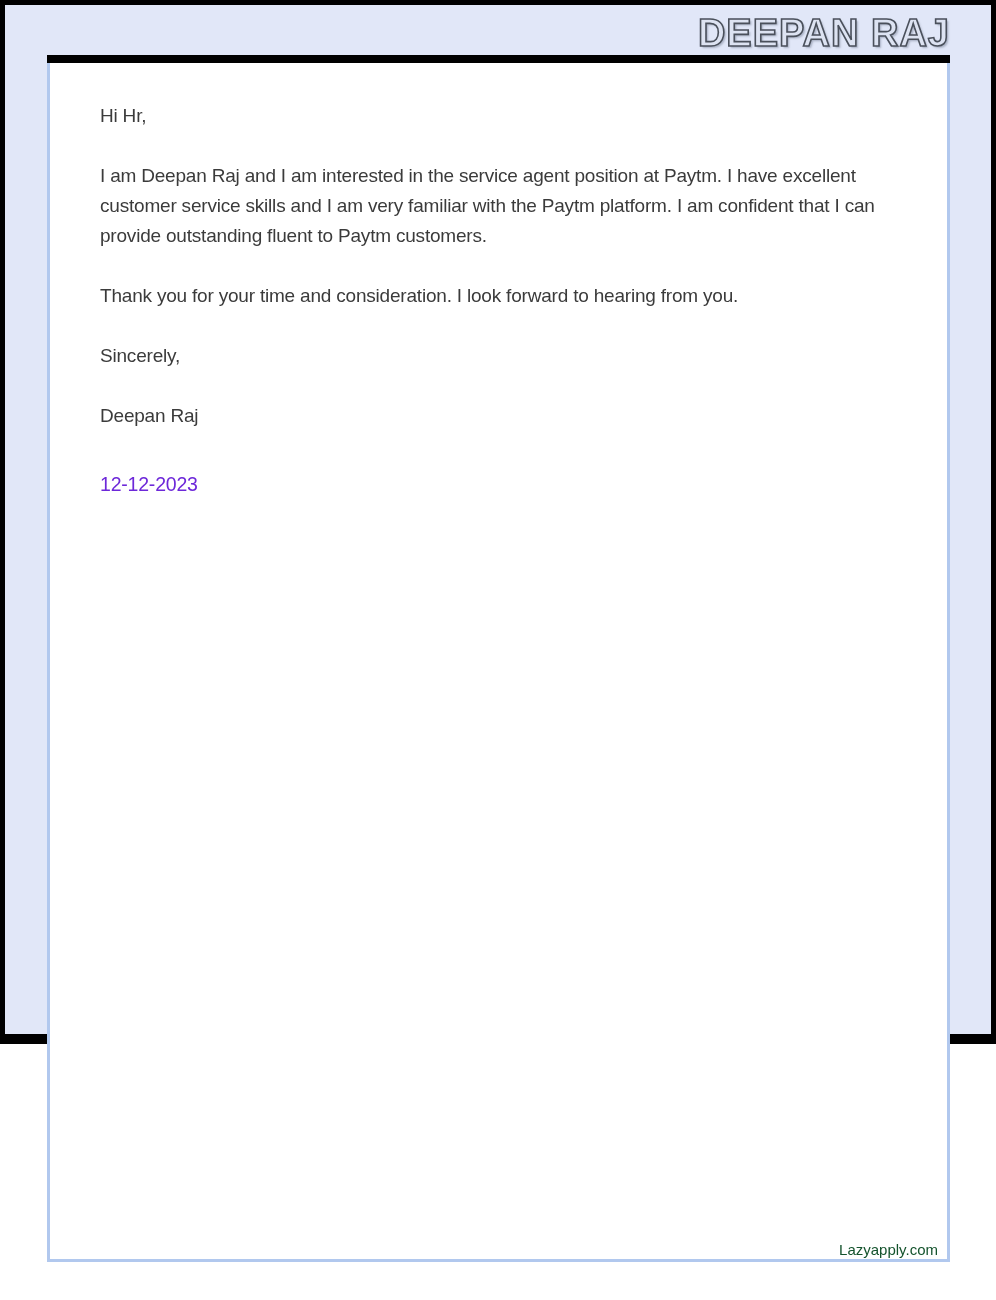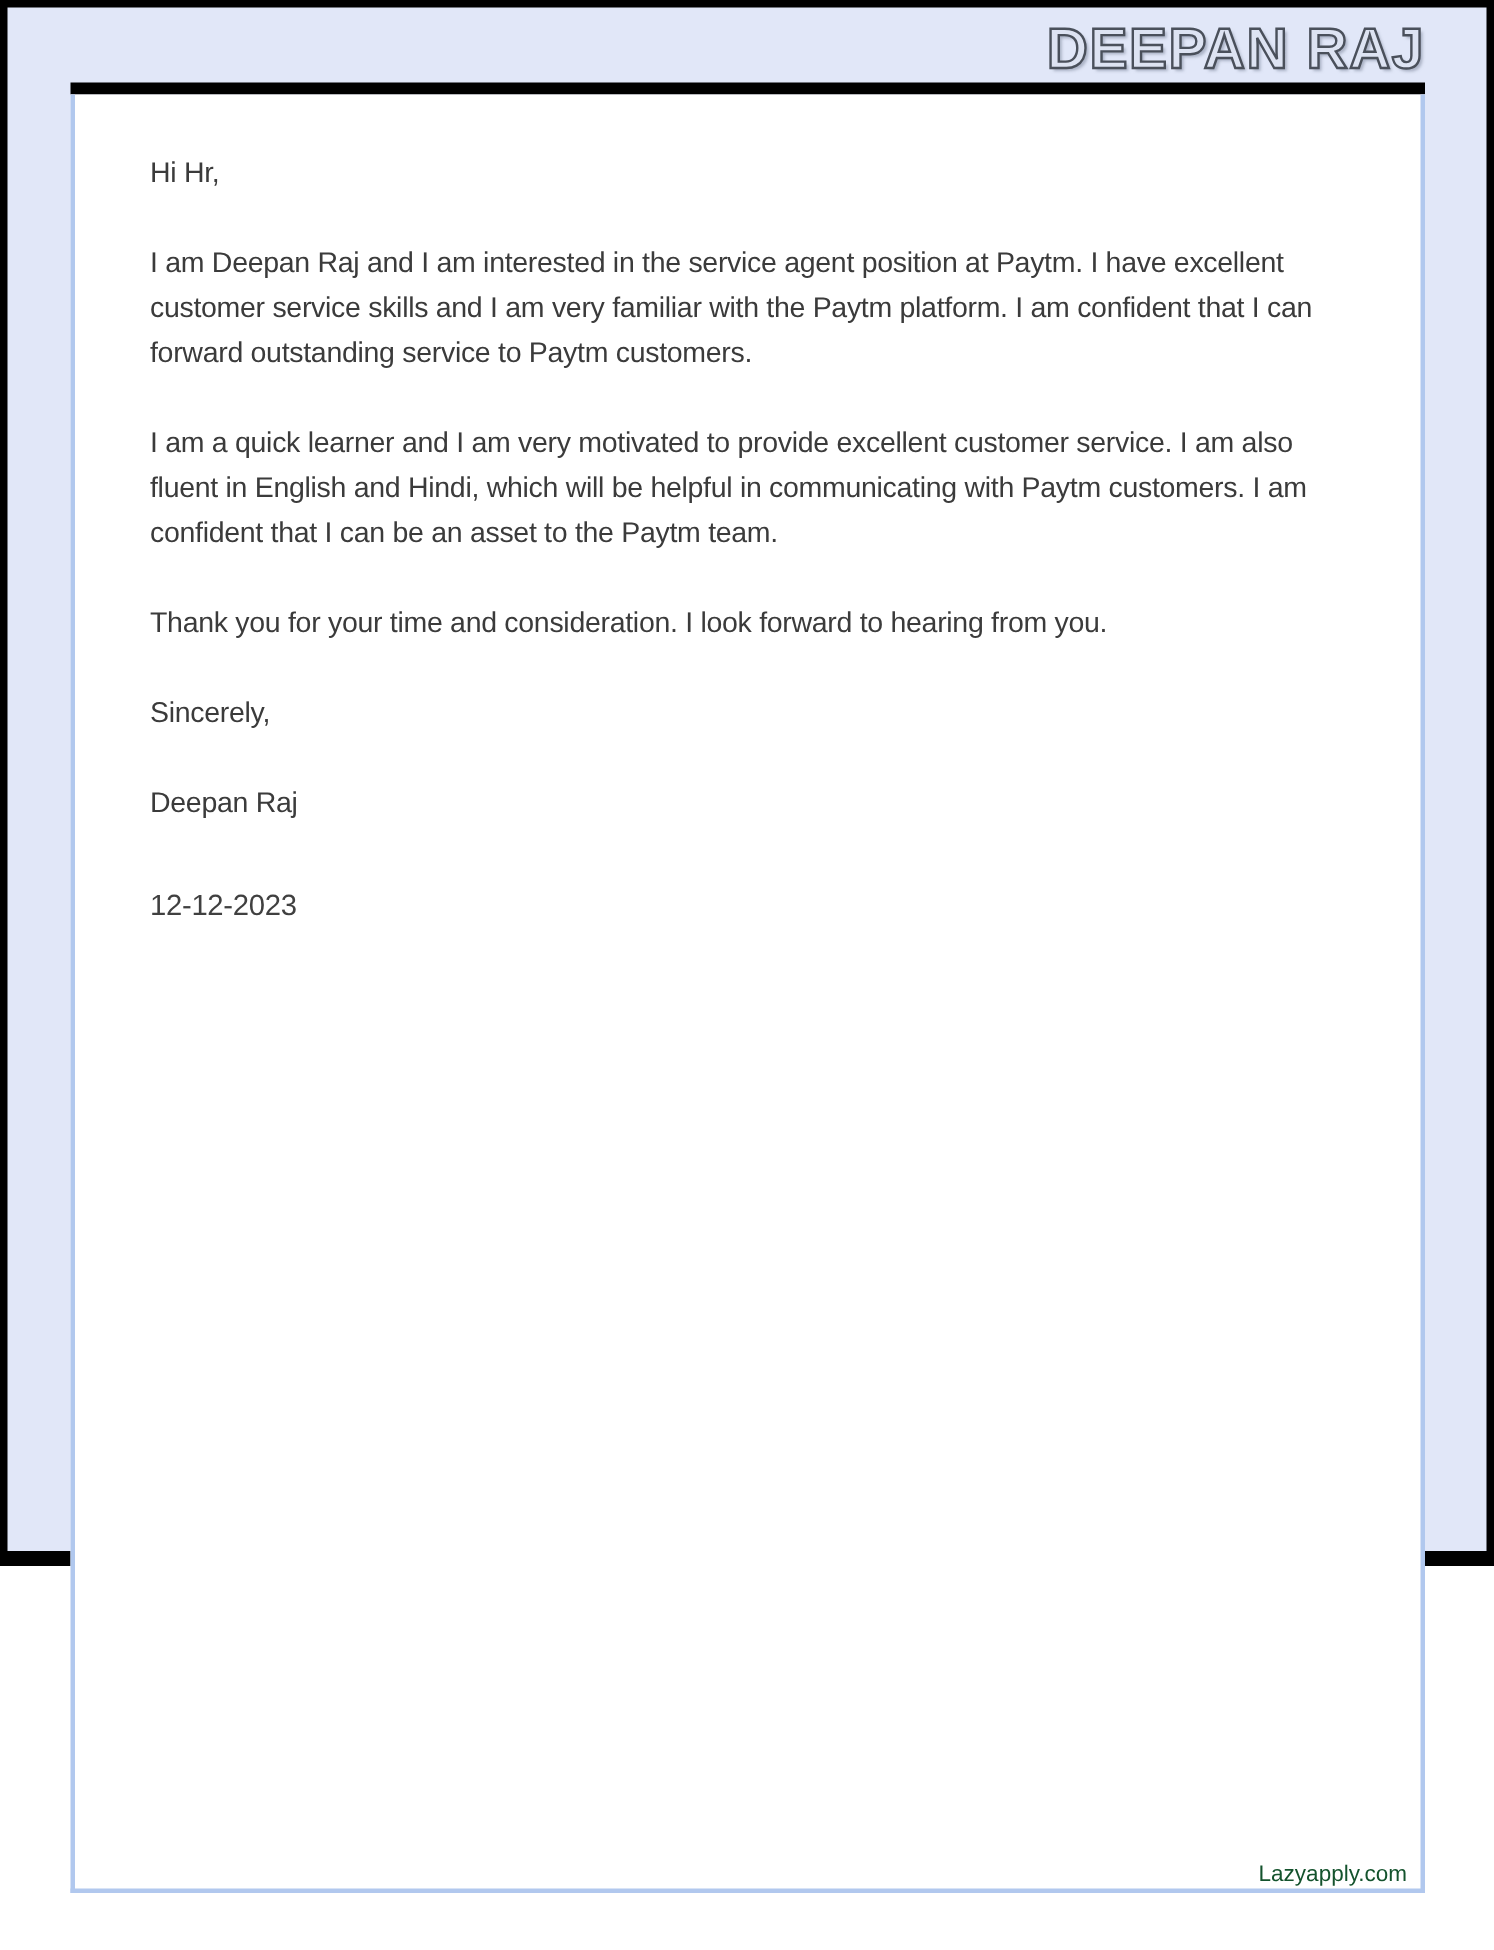--- a/index.html
+++ b/index.html
@@ -60,21 +60,21 @@
       margin: 30px 0;
       max-width: 810px;
     }
     .sheet p.greeting { margin-top: 0; }
     .date-link {
       display: inline-block;
       margin-top: 8px;
       font-size: 19.5px;
       letter-spacing: -0.2px;
       line-height: 30px;
-      color: #404040;
+      color: #6d28d9;
       text-decoration: none;
       cursor: pointer;
     }
     .watermark {
       position: absolute;
       right: 9px;
       bottom: 1px;
       font-size: 15px;
       color: #14532d;
       text-decoration: none;
@@ -89,23 +89,22 @@
   <div class="letterhead">
     <div class="name-title">DEEPAN RAJ</div>
   </div>
 
   <div class="header-divider"></div>
 
   <div class="sheet">
 
     <p class="greeting">Hi Hr,</p>
 
-    <p>I am Deepan Raj and I am interested in the service agent position at Paytm. I have excellent customer service skills and I am very familiar with the Paytm platform. I am confident that I can forward outstanding service to Paytm customers.</p>
+    <p>I am Deepan Raj and I am interested in the service agent position at Paytm. I have excellent customer service skills and I am very familiar with the Paytm platform. I am confident that I can provide outstanding fluent to Paytm customers.</p>
 
-    <p>I am a quick learner and I am very motivated to provide excellent customer service. I am also fluent in English and Hindi, which will be helpful in communicating with Paytm customers. I am confident that I can be an asset to the Paytm team.</p>
 
     <p>Thank you for your time and consideration. I look forward to hearing from you.</p>
 
     <p>Sincerely,</p>
 
     <p>Deepan Raj</p>
 
     <a class="date-link">12-12-2023</a>
 
     <a class="watermark">Lazyapply.com</a>

